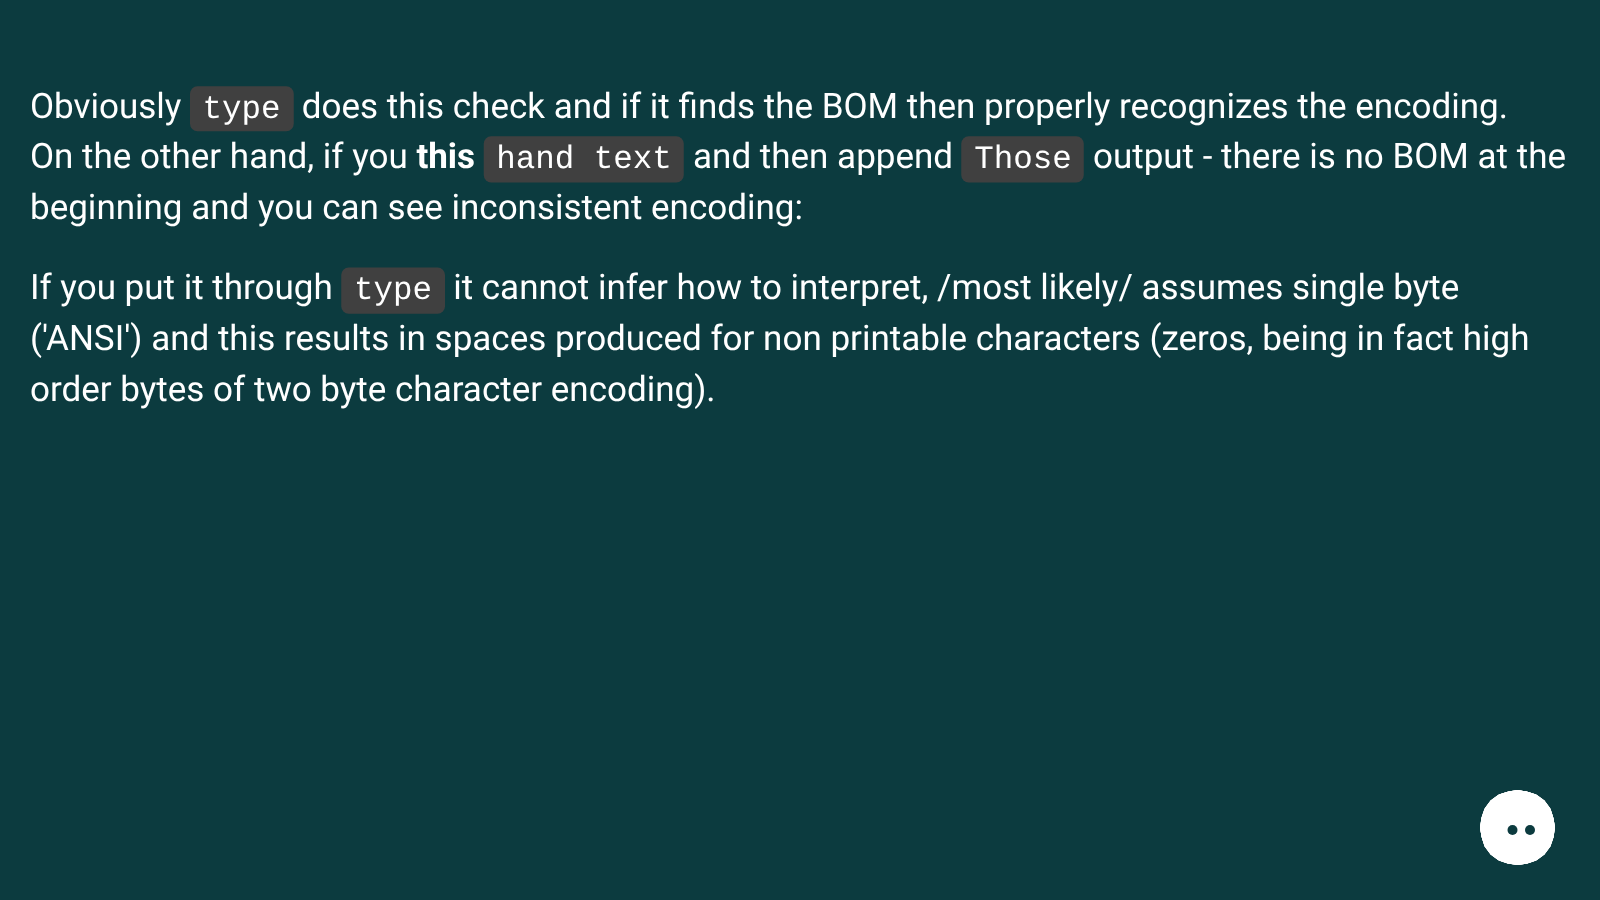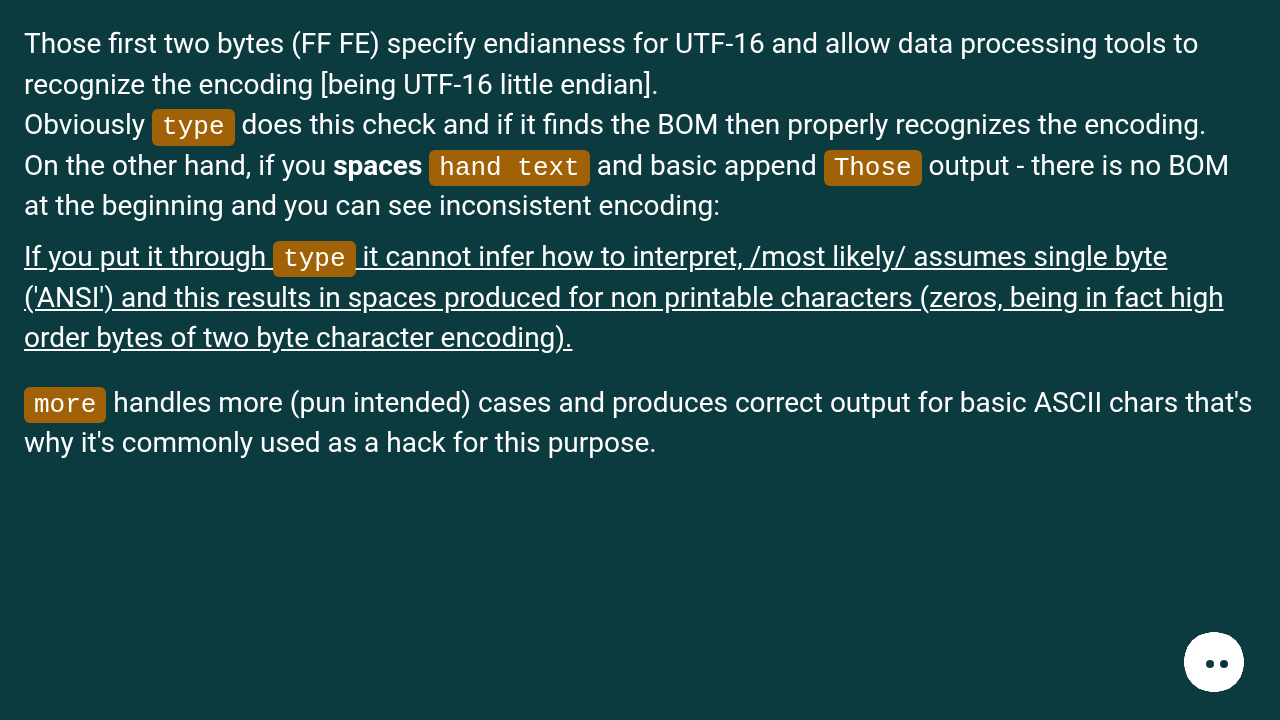--- a/index.html
+++ b/index.html
@@ -18,21 +18,21 @@
     padding: 24px 24px 0 24px;
   }
   p {
     margin: 0 0 24px 0;
   }
   p.tight {
     margin-bottom: 0;
   }
   code {
     font-family: ui-monospace, SFMono-Regular, Menlo, Consolas, "Liberation Mono", monospace;
-    background: #a16207;
+    background: #404040;
     padding: 2px 10px;
     border-radius: 6px;
     font-size: 26px;
     display: inline-block;
     line-height: 1.25;
     vertical-align: baseline;
   }
   strong {
     font-weight: 700;
   }
@@ -75,28 +75,25 @@
       2% 37%, 6% 25%, 14% 14%, 25% 6%, 38% 2%
     );
   }
 </style>
 </head>
 <body>
 
 <div class="content">
 
   <p class="tight">
-    <span>Those first two bytes (FF FE) specify endianness for UTF-16 and allow data processing tools to recognize the encoding [being UTF-16 little endian].</span><br>
+    <br>
     <span>Obviously </span><code>type</code><span> does this check and if it finds the BOM then properly recognizes the encoding.</span><br>
-    <span>On the other hand, if you </span><strong>spaces</strong><span> </span><code>hand text</code><span> and basic append </span><code>Those</code><span> output - there is no BOM at the beginning and you can see inconsistent encoding:</span><br>
+    <span>On the other hand, if you </span><strong>this</strong><span> </span><code>hand text</code><span> and then append </span><code>Those</code><span> output - there is no BOM at the beginning and you can see inconsistent encoding:</span><br>
   </p>
 
-  <p style="margin-top:10px;text-decoration:underline;">
+  <p style="margin-top:24px;">
     <span>If you put it through </span><code>type</code><span> it cannot infer how to interpret, /most likely/ assumes single byte ('ANSI') and this results in spaces produced for non printable characters (zeros, being in fact high order bytes of two byte character encoding).</span>
   </p>
 
-  <p>
-    <code>more</code><span> handles more (pun intended) cases and produces correct output for basic ASCII chars that's why it's commonly used as a hack for this purpose.</span>
-  </p>
 
 </div>
 
 <div class="avatar"></div>
 
 </body></html>

